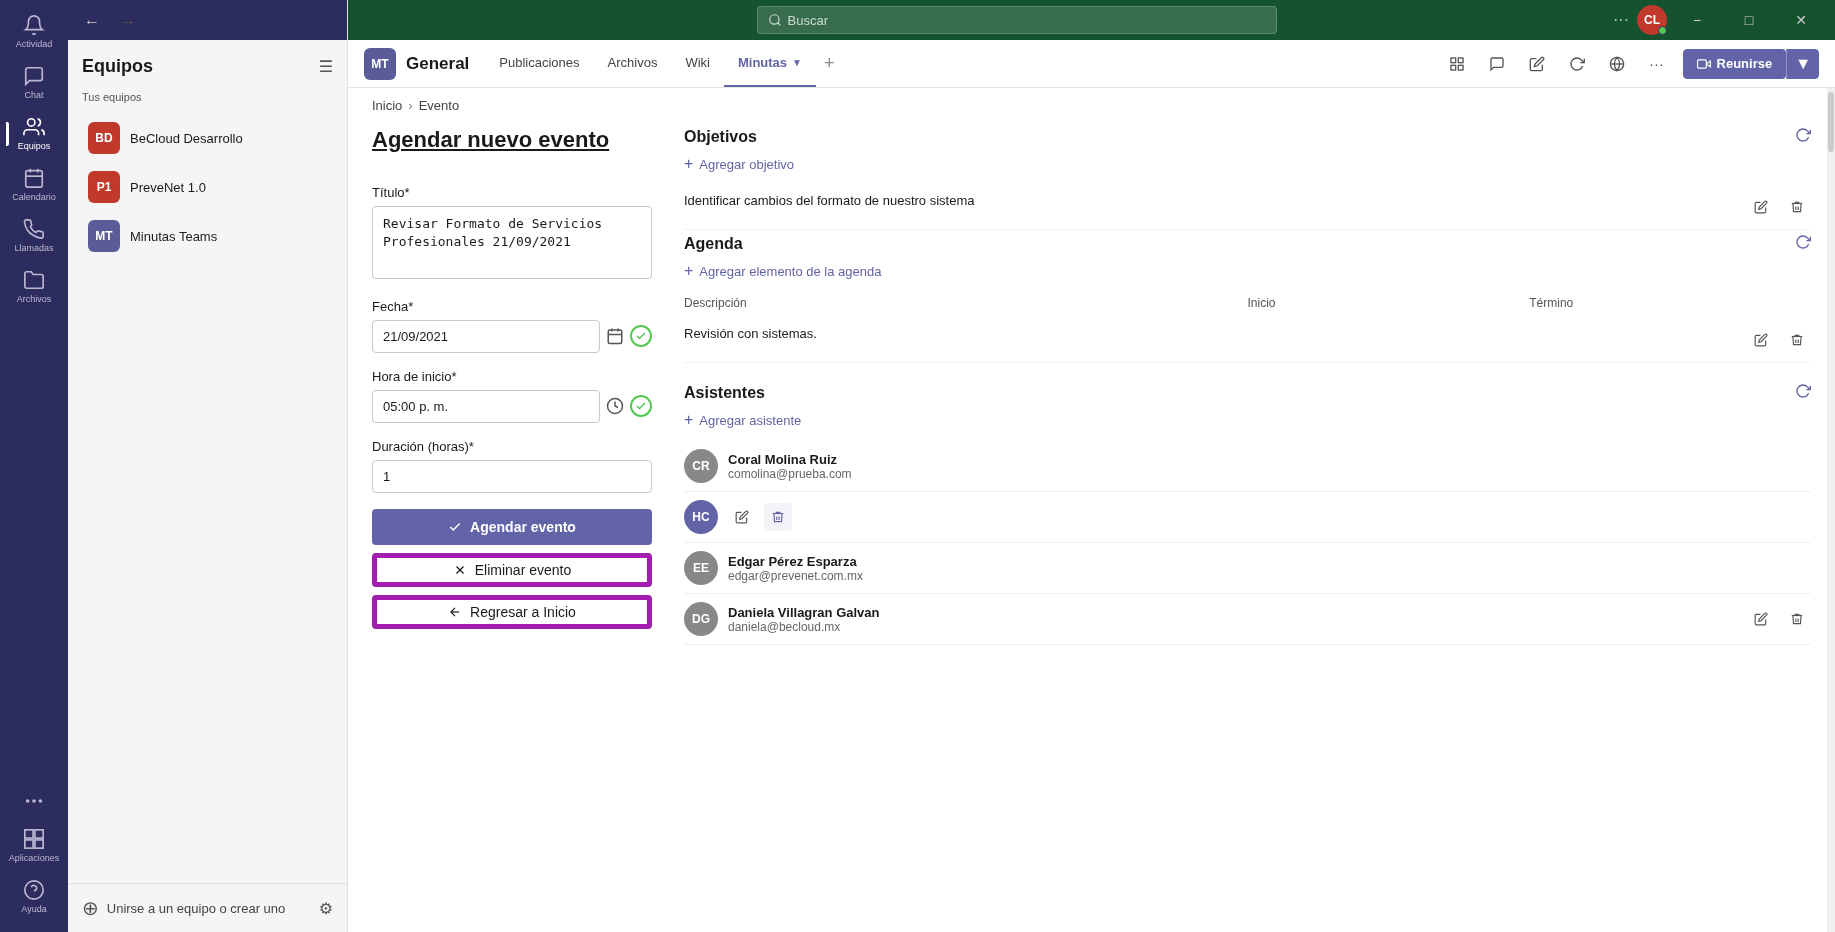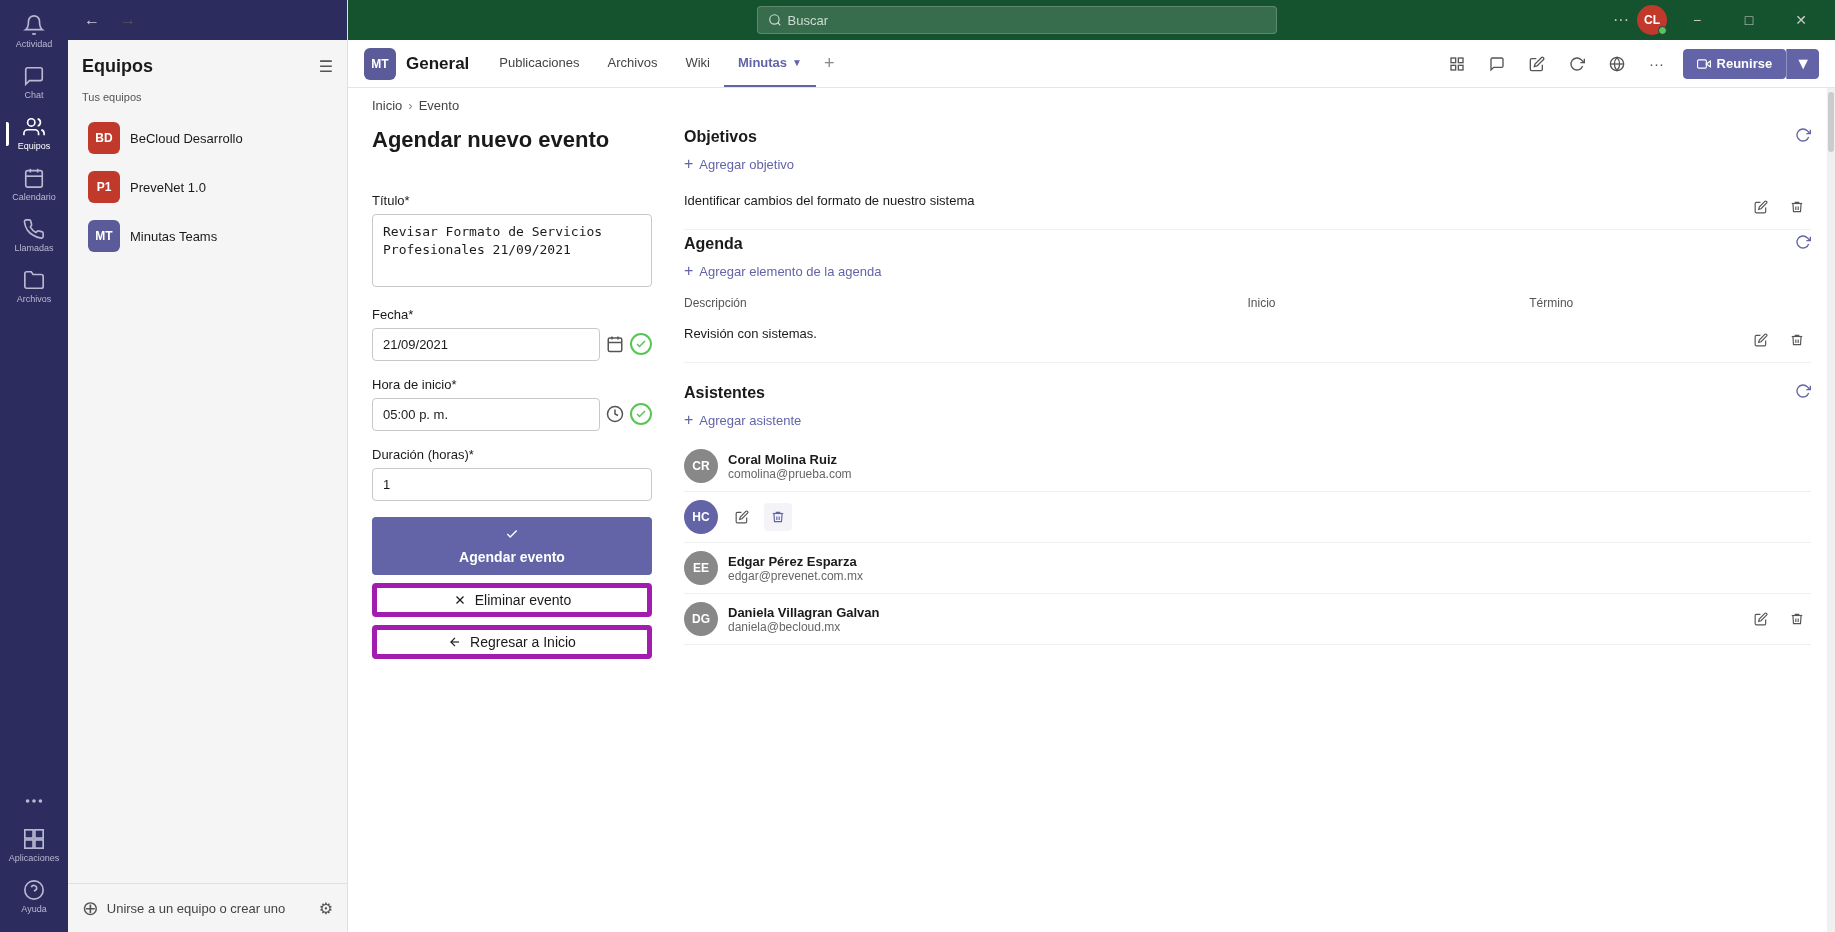--- a/index.html
+++ b/index.html
@@ -203,21 +203,21 @@
     .form-area {
       flex: 1;
       overflow-y: auto;
       padding: 0 24px 24px;
       display: flex;
       gap: 32px;
     }
     .form-left { width: 280px; flex-shrink: 0; }
     .form-right { flex: 1; }
 
-    .page-title { font-size: 22px; font-weight: 700; color: #1a1a1a; margin-bottom: 40px; padding-top: 8px; }
+    .page-title { font-size: 22px; font-weight: 700; color: #1a1a1a; margin-bottom: 32px; padding-top: 8px; text-decoration: underline; }
 
     .form-group { margin-bottom: 16px; }
     .form-label { font-size: 13px; color: #1a1a1a; margin-bottom: 6px; display: block; }
     .form-input {
       width: 100%;
       border: 1px solid #c8c8c8;
       border-radius: 4px;
       padding: 8px 10px;
       font-size: 13px;
       color: #1a1a1a;
@@ -240,21 +240,20 @@
       border-radius: 4px;
       padding: 10px;
       font-size: 14px;
       font-weight: 600;
       cursor: pointer;
       display: flex;
       align-items: center;
       justify-content: center;
       gap: 8px;
       margin-bottom: 8px;
-      flex-direction: column;
     }
     .btn-secondary {
       width: 100%;
       background: #fff;
       color: #1a1a1a;
       border: 5px solid #a21caf;
       border-radius: 4px;
       padding: 4px;
       font-size: 14px;
       cursor: pointer;

